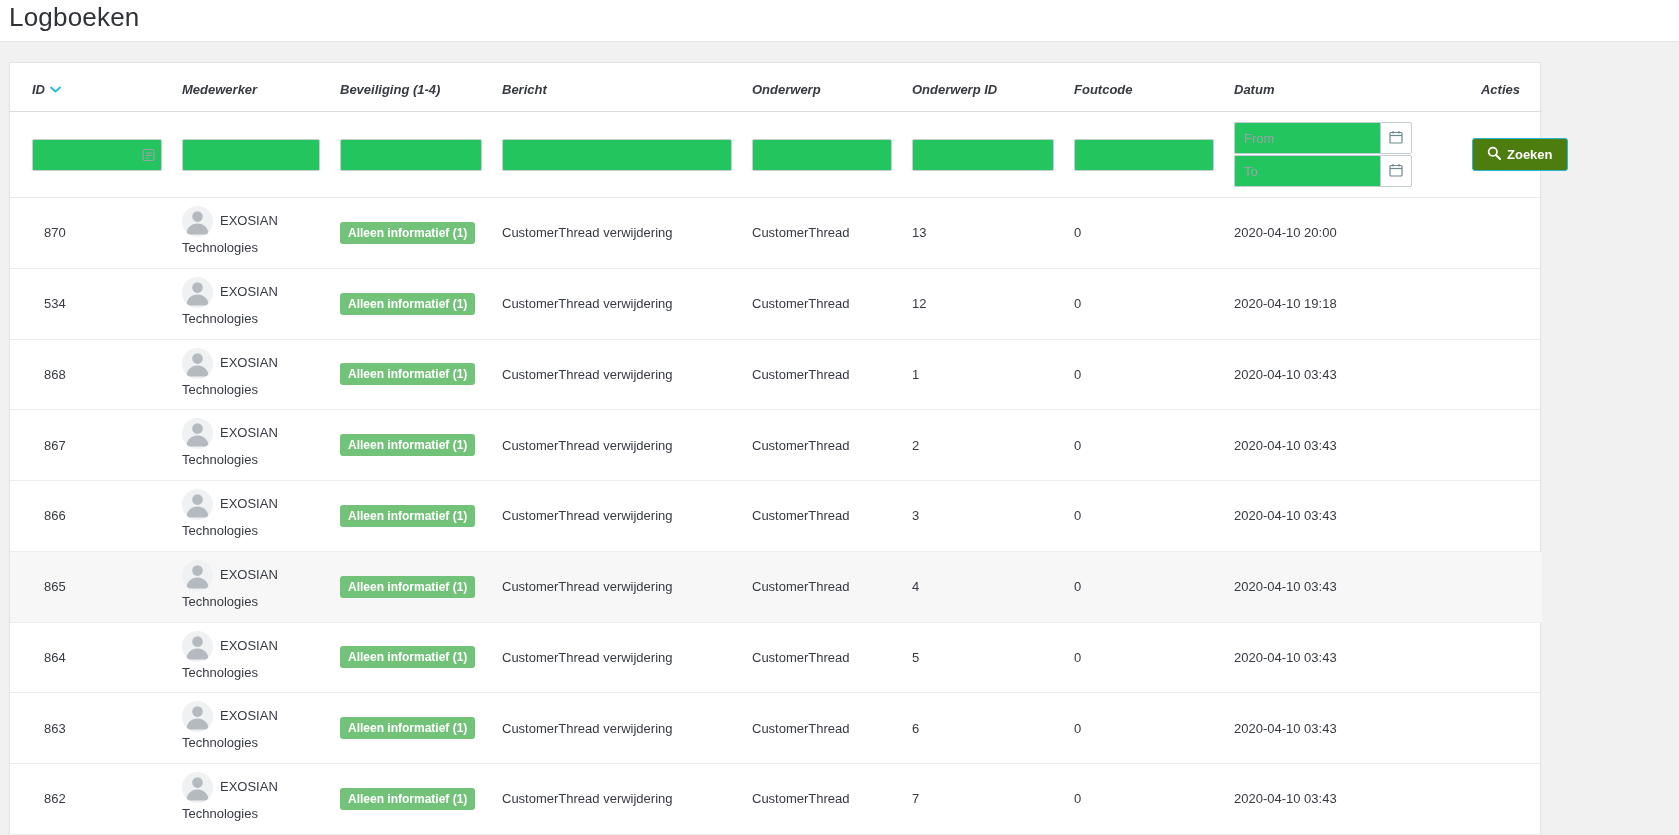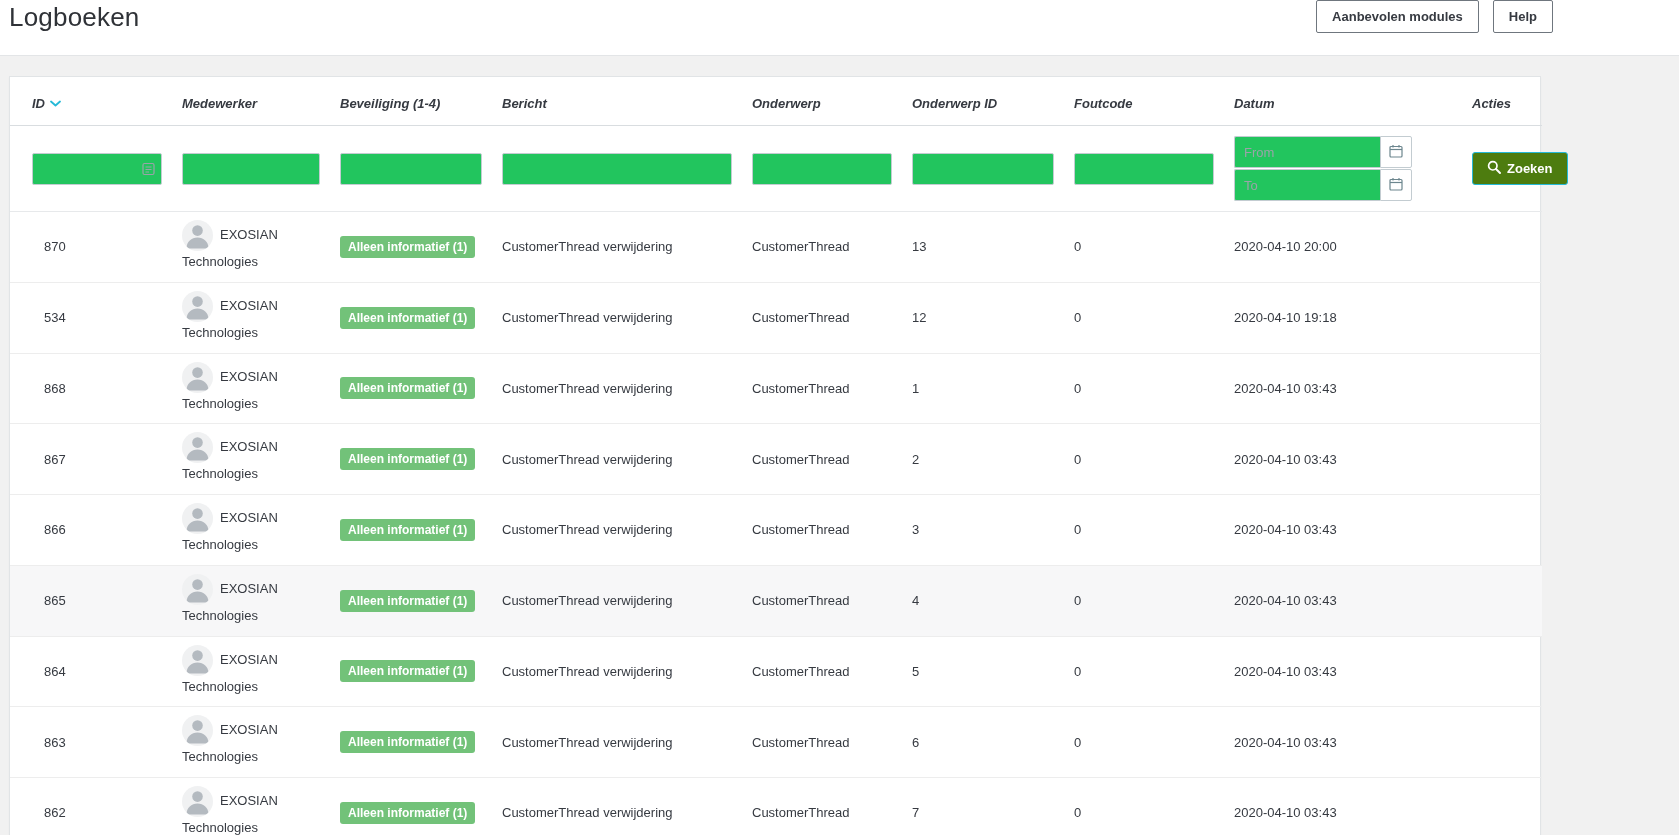--- a/index.html
+++ b/index.html
@@ -12,21 +12,21 @@
   }
 
   
   .topbar {
     background: #fff;
     border-bottom: 1px solid #e3e5e7;
     display: flex;
     justify-content: space-between;
     align-items: flex-start;
     padding: 2px 126px 10px 9px;
-    height: 56px;
+    height: 42px;
   }
   .page-title {
     font-size: 26px;
     font-weight: 400;
     color: #2f3237;
     letter-spacing: 0.2px;
   }
   .topbar-actions { display: flex; gap: 14px; margin-top: -2px; }
   .btn-outline {
     background: #fff;
@@ -61,21 +61,21 @@
     padding: 18px 10px 14px 10px;
     font-size: 13px;
     font-weight: 700;
     color: #363a41;
     border-bottom: 1px solid #d9dde0;
     cursor: pointer;
     white-space: nowrap;
     font-style: italic;
   }
   tr.head-row th:first-child { padding-left: 22px; }
-  tr.head-row th:last-child { padding-right: 22px; text-align: left; }
+  tr.head-row th:last-child { padding-right: 22px; text-align: right; }
   .sort-icon { margin-left: 5px; vertical-align: 1px; }
 
   
   tr.filter-row th {
     padding: 10px 10px;
     border-bottom: 1px solid #e7e9eb;
     vertical-align: middle;
     font-weight: 400;
   }
   tr.filter-row th:first-child { padding-left: 22px; }
@@ -164,24 +164,20 @@
     padding: 4px 8px;
     border-radius: 3px;
     white-space: nowrap;
   }
 </style>
 </head>
 <body>
 
 <div class="topbar">
   <h1 class="page-title">Logboeken</h1>
-  <div class="topbar-actions">
-    <button class="btn-outline">Aanbevolen modules</button>
-    <button class="btn-outline">Help</button>
-  </div>
 </div>
 
 <div class="content">
   <div class="panel">
     <table class="grid">
       <colgroup>
         <col style="width:162px">
           <col style="width:158px">
           <col style="width:162px">
         <col style="width:250px">

